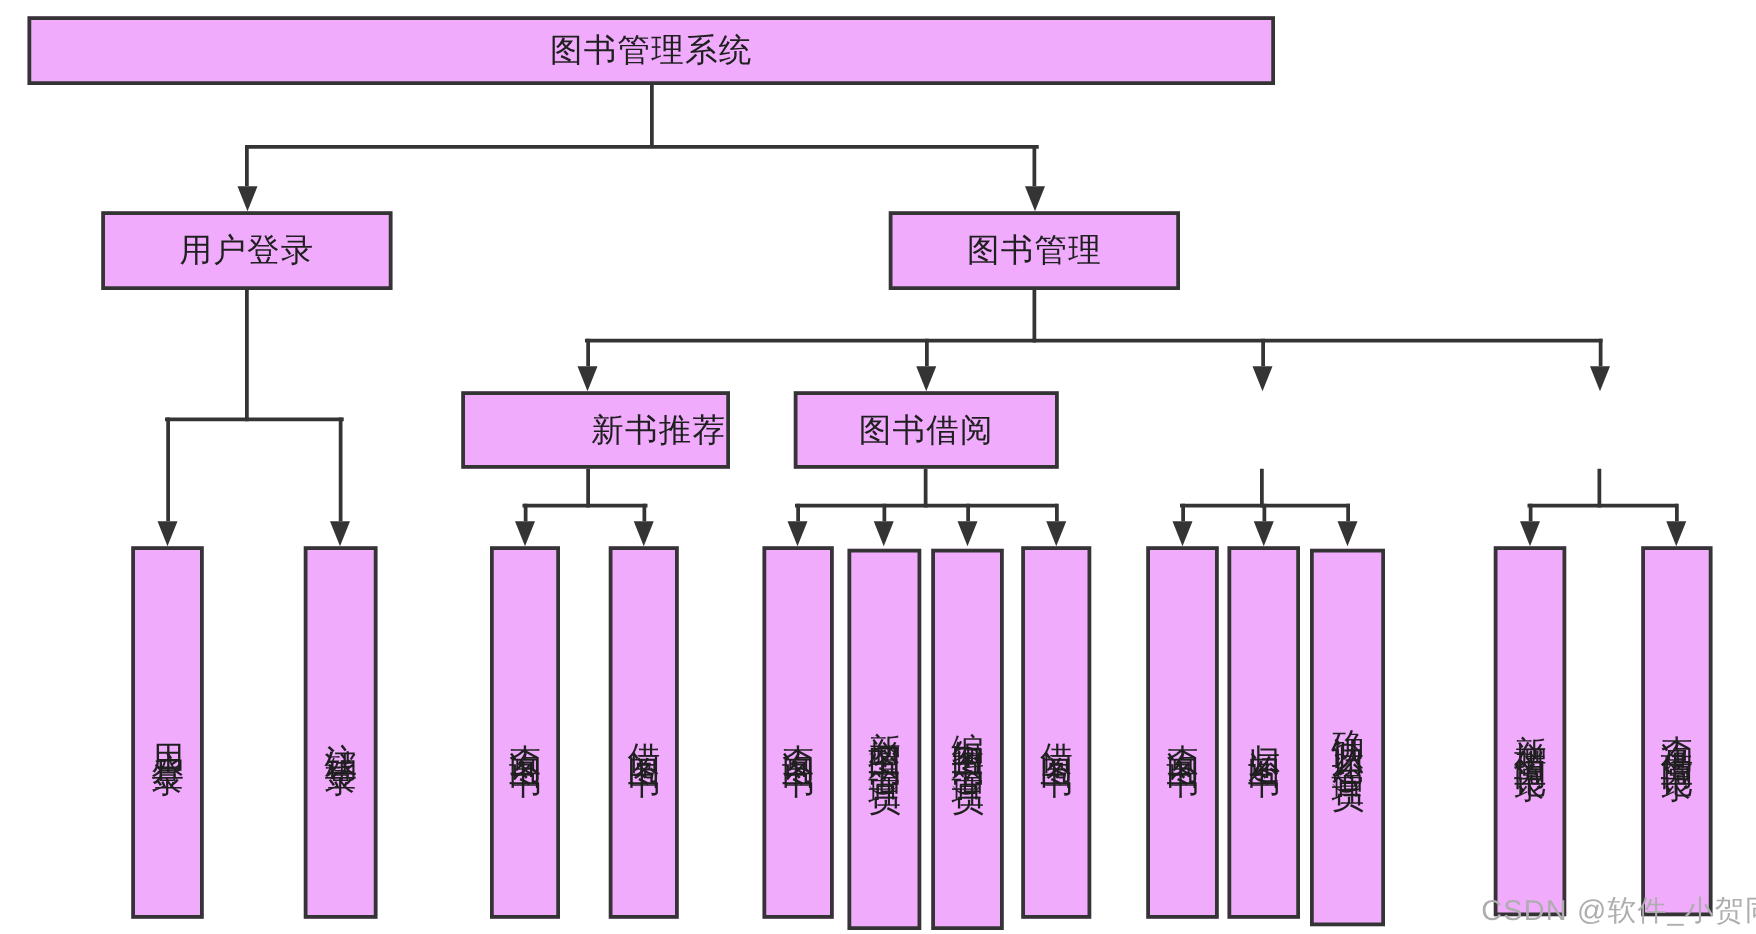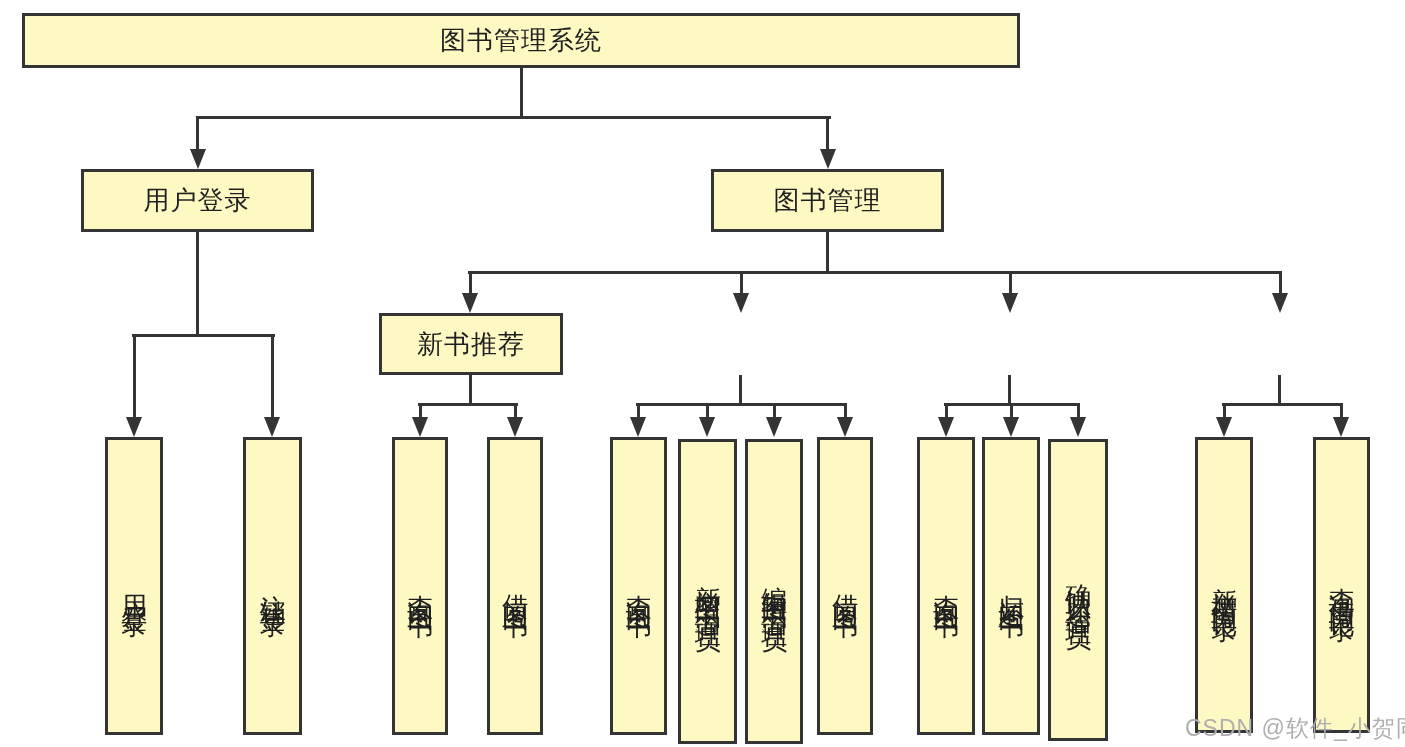--- a/index.html
+++ b/index.html
@@ -8,21 +8,21 @@
     position: relative;
     width: 1405px;
     height: 747px;
     background: #ffffff;
     font-family: "Liberation Sans", "DejaVu Sans", sans-serif;
     overflow: hidden;
   }
   .node {
     position: absolute;
     border: 3px solid #343434;
-    background: #fef9c3;
+    background: #f0abfc;
     display: flex;
     align-items: center;
     justify-content: center;
     color: #1f1f1f;
     font-size: 26px;
     letter-spacing: 1px;
     text-align: center;
   }
   .vnode span {
     writing-mode: vertical-rl;
@@ -78,22 +78,25 @@
   <div class="hline" style="left:468px; top:271px; width:814px; height:3px;"></div>
   <div class="vline" style="left:469px; top:271px; width:3px; height:22px;"></div>
   <div class="ah" style="left:462px; top:293px;"></div>
   <div class="vline" style="left:740px; top:271px; width:3px; height:22px;"></div>
   <div class="ah" style="left:733px; top:293px;"></div>
   <div class="vline" style="left:1009px; top:271px; width:3px; height:22px;"></div>
   <div class="ah" style="left:1002px; top:293px;"></div>
   <div class="vline" style="left:1279px; top:271px; width:3px; height:22px;"></div>
   <div class="ah" style="left:1272px; top:293px;"></div>
 
-  <div class="node" style="left:379px; top:313px; width:184px; height:62px;">
+  <div class="node" style="left:369px; top:313px; width:215px; height:62px;justify-content:flex-end;">
     <span>新书推荐</span>
+  </div>
+  <div class="node" style="left:635px; top:313px; width:212px; height:62px;">
+    <span>图书借阅</span>
   </div>
 
   <div class="vline" style="left:196px; top:232px; width:3px; height:105px;"></div>
   <div class="hline" style="left:132px; top:334px; width:143px; height:3px;"></div>
   <div class="vline" style="left:133px; top:334px; width:3px; height:83px;"></div>
   <div class="ah" style="left:126px; top:417px;"></div>
   <div class="vline" style="left:271px; top:334px; width:3px; height:83px;"></div>
   <div class="ah" style="left:264px; top:417px;"></div>
 
   <div class="node vnode" style="left:105px; top:437px; width:58px; height:298px;">

